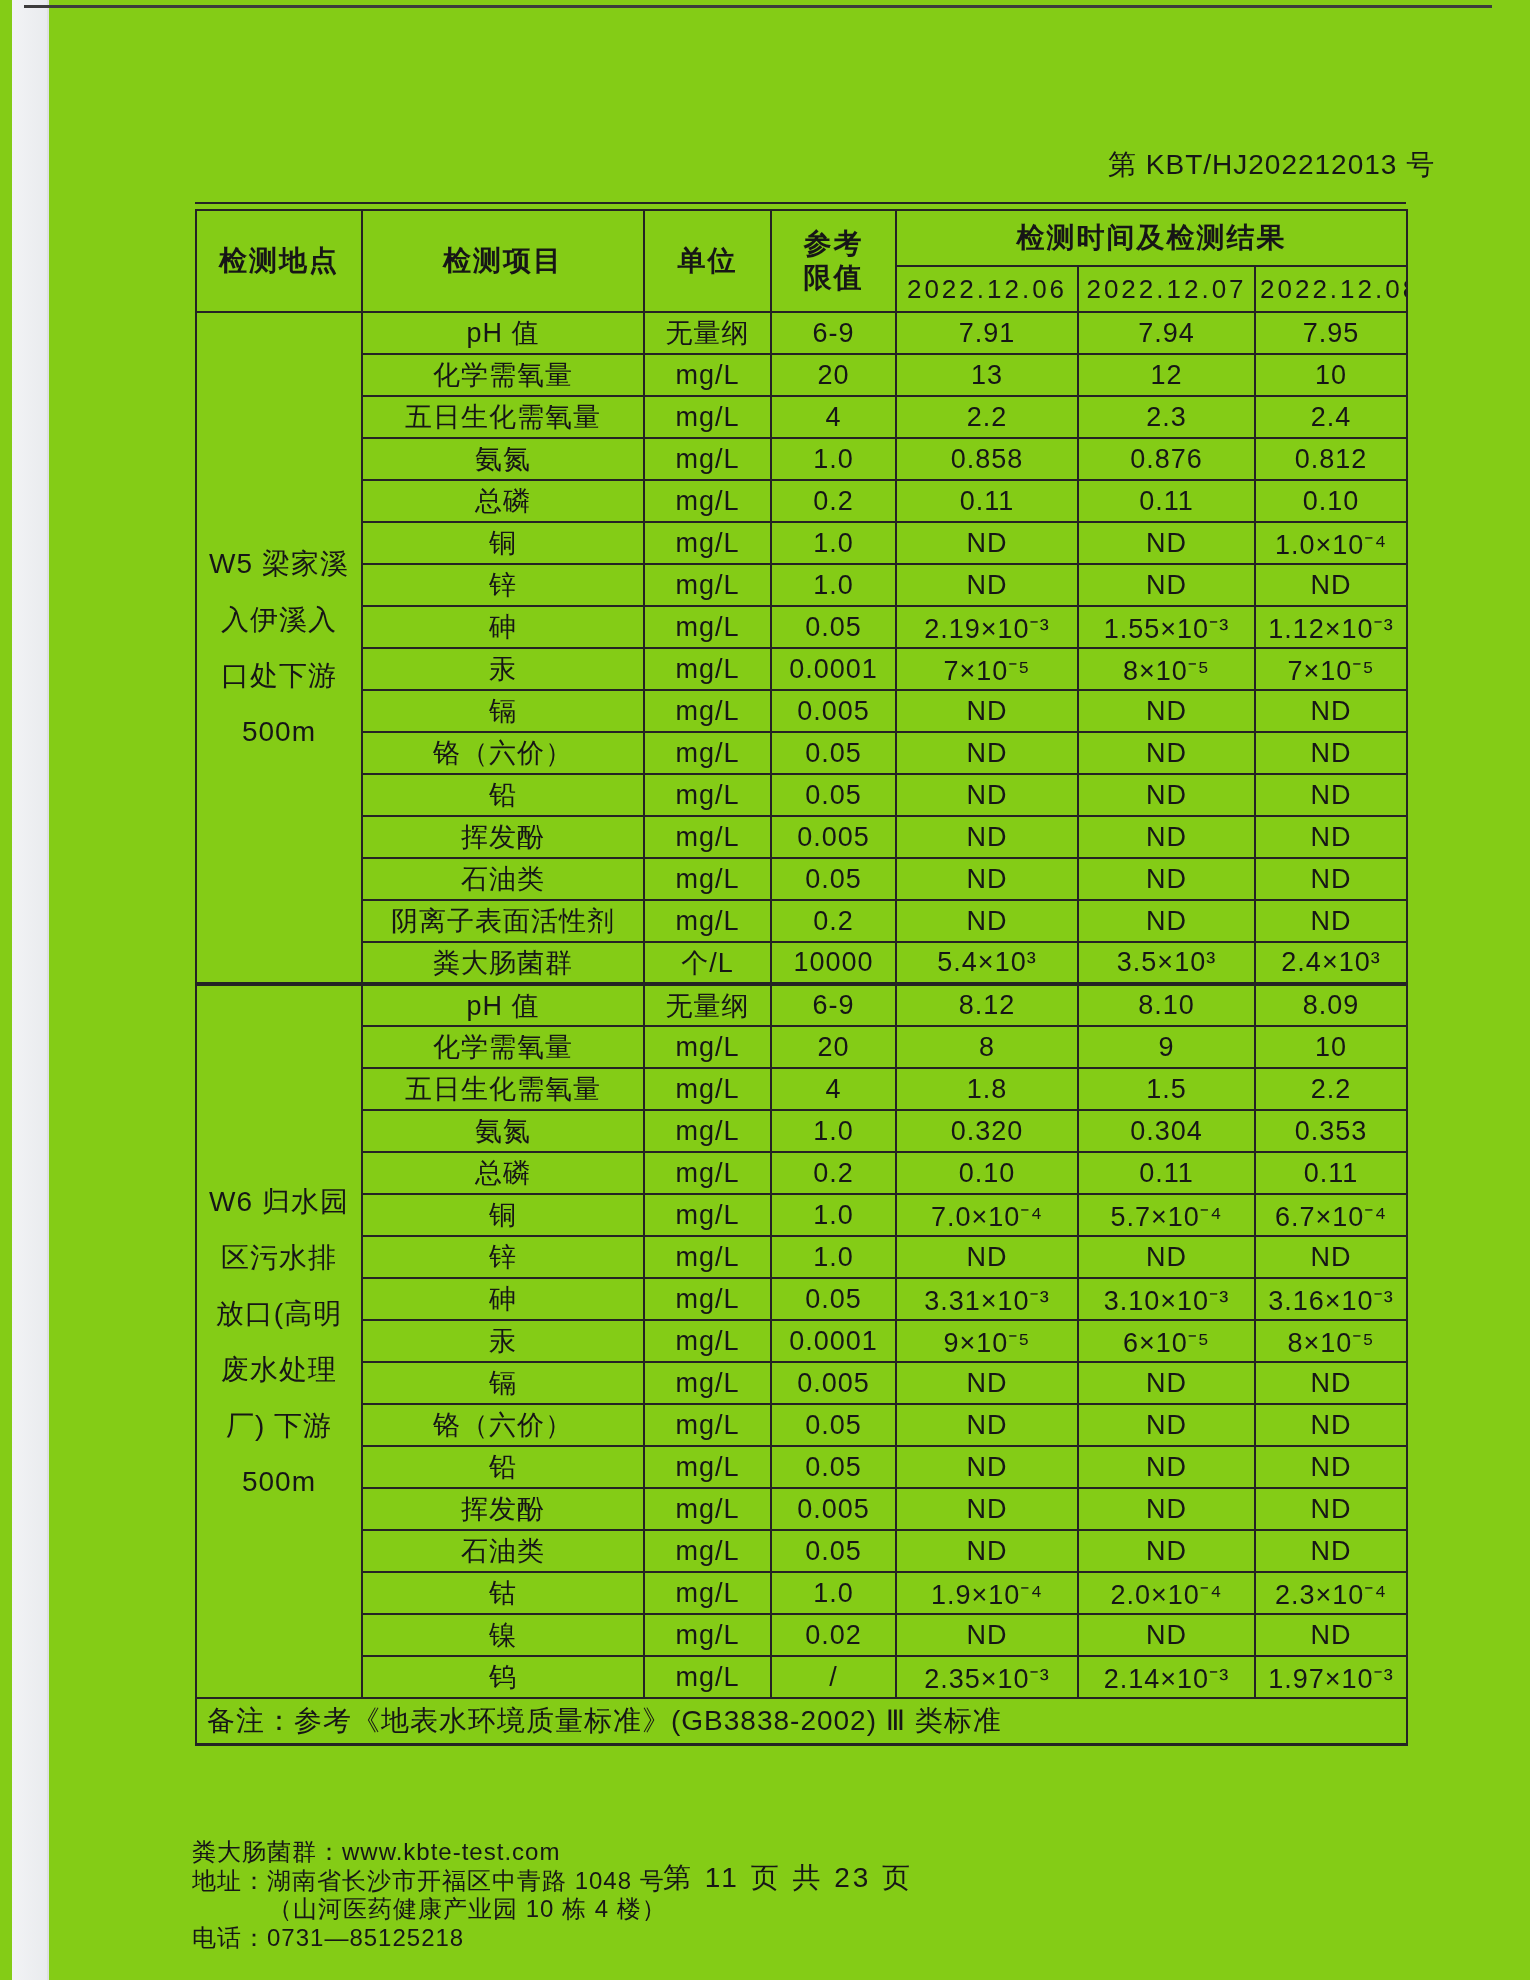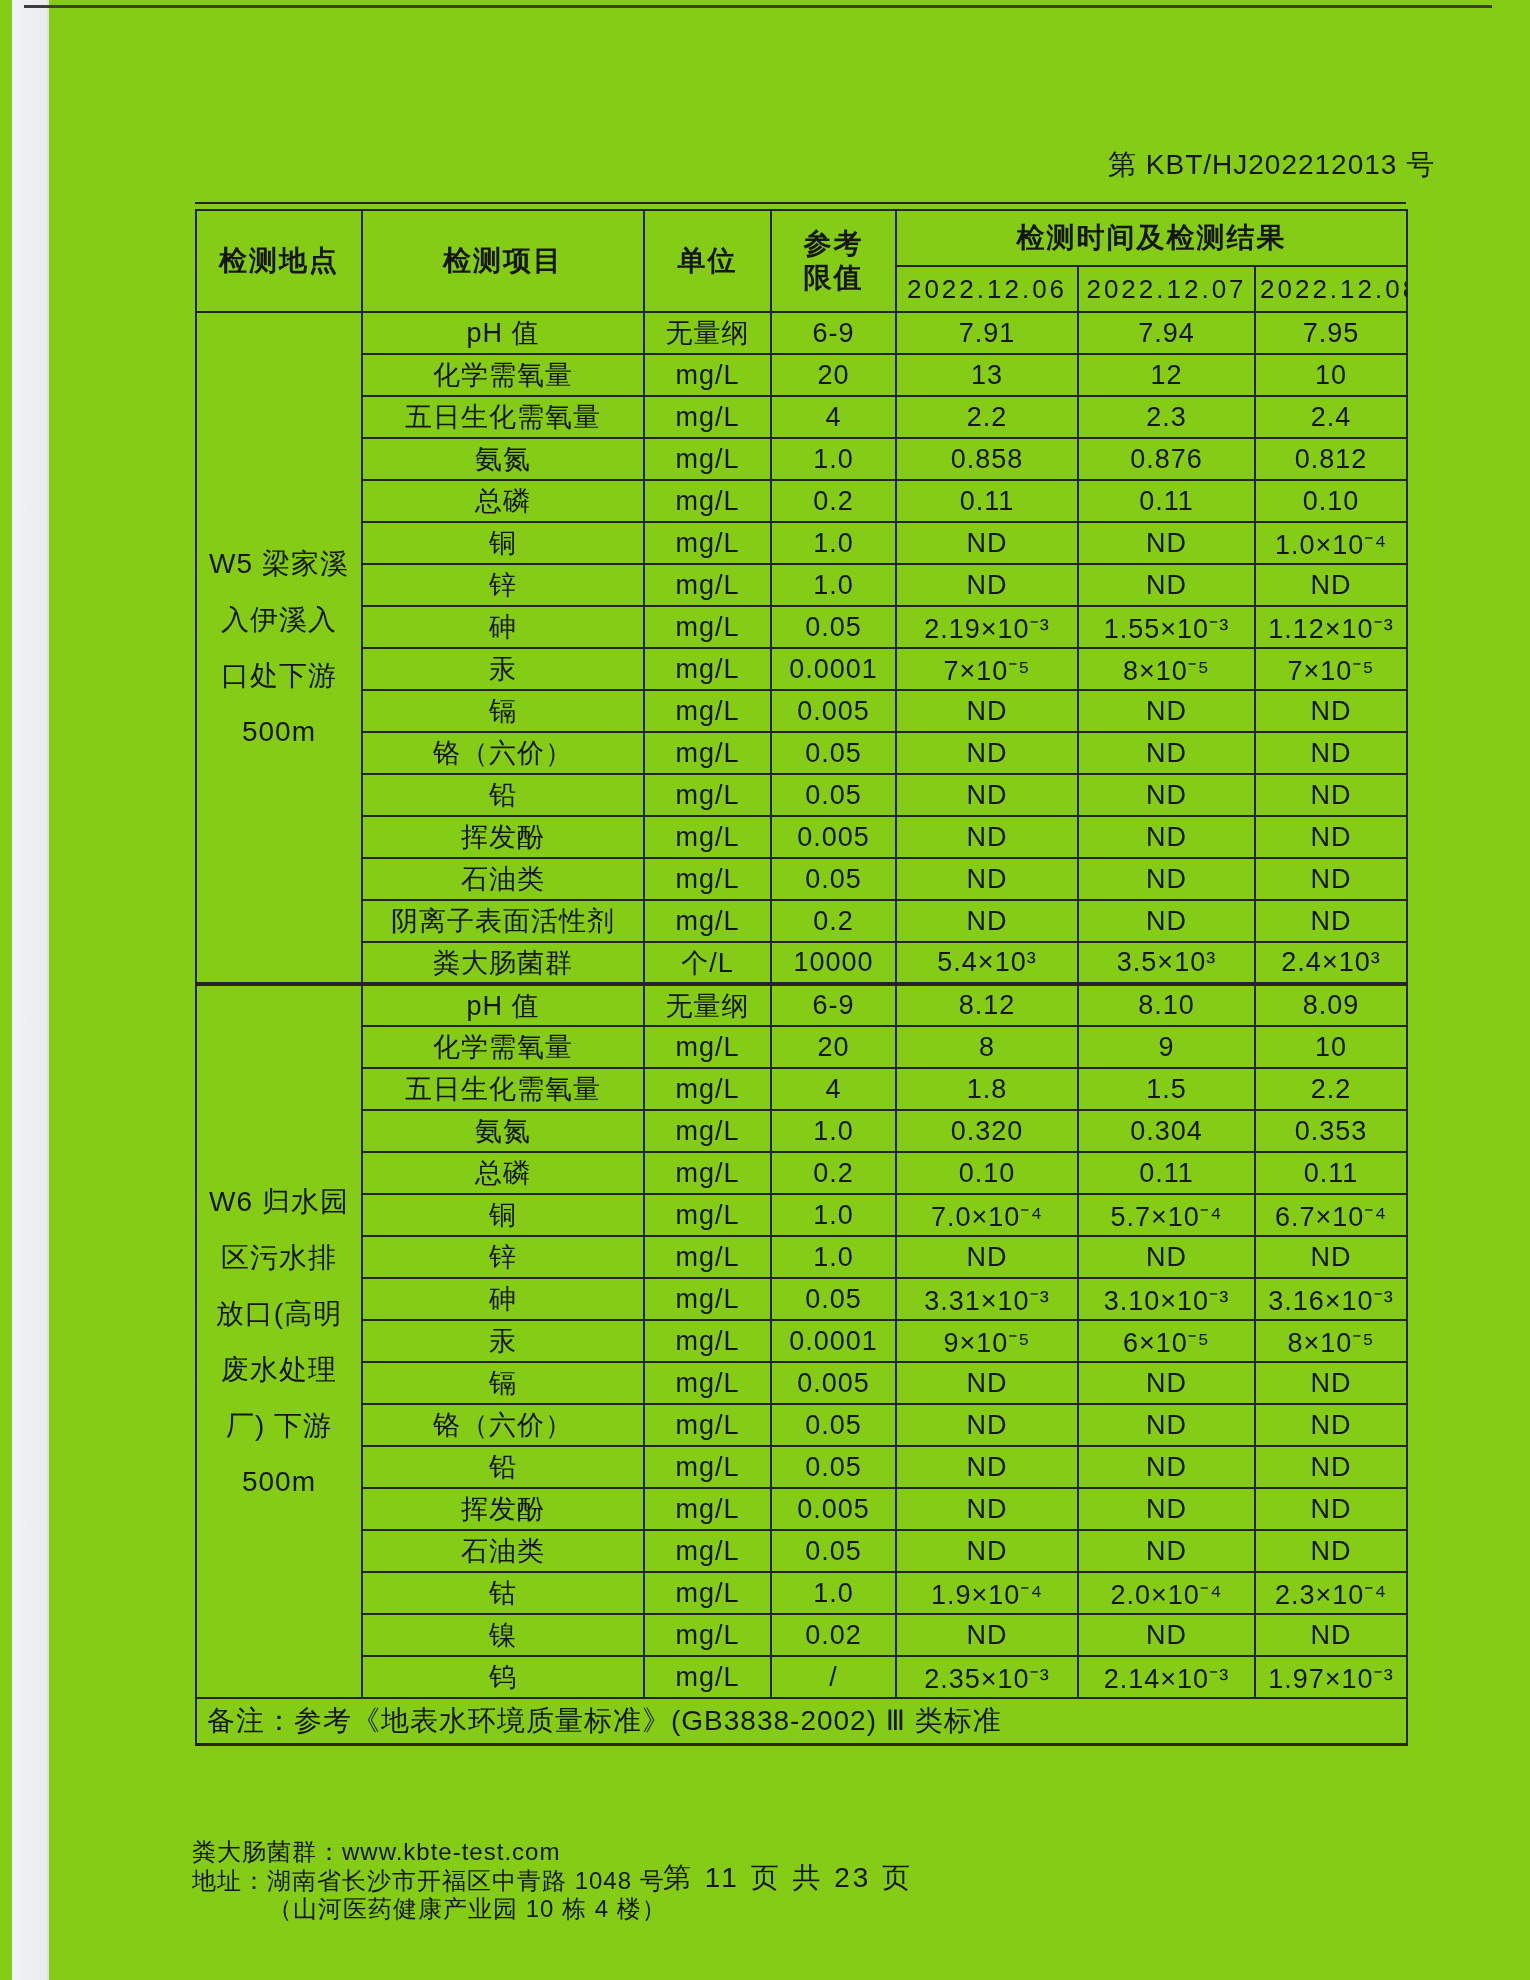--- a/index.html
+++ b/index.html
@@ -412,17 +412,18 @@
             <td colspan="7" class="note">备注：参考《地表水环境质量标准》(GB3838-2002) Ⅲ 类标准</td>
           </tr>
         </tbody>
     </table>
   </div>
 
   <div class="footer">
     <div>粪大肠菌群：www.kbte-test.com</div>
     <div>地址：湖南省长沙市开福区中青路 1048 号</div>
     <div class="indent">（山河医药健康产业园 10 栋 4 楼）</div>
+    <div>电话：0731—85125218</div>
   </div>
 
   <div class="page-number">第 11 页 共 23 页</div>
 
 </div>
 
 </body></html>

